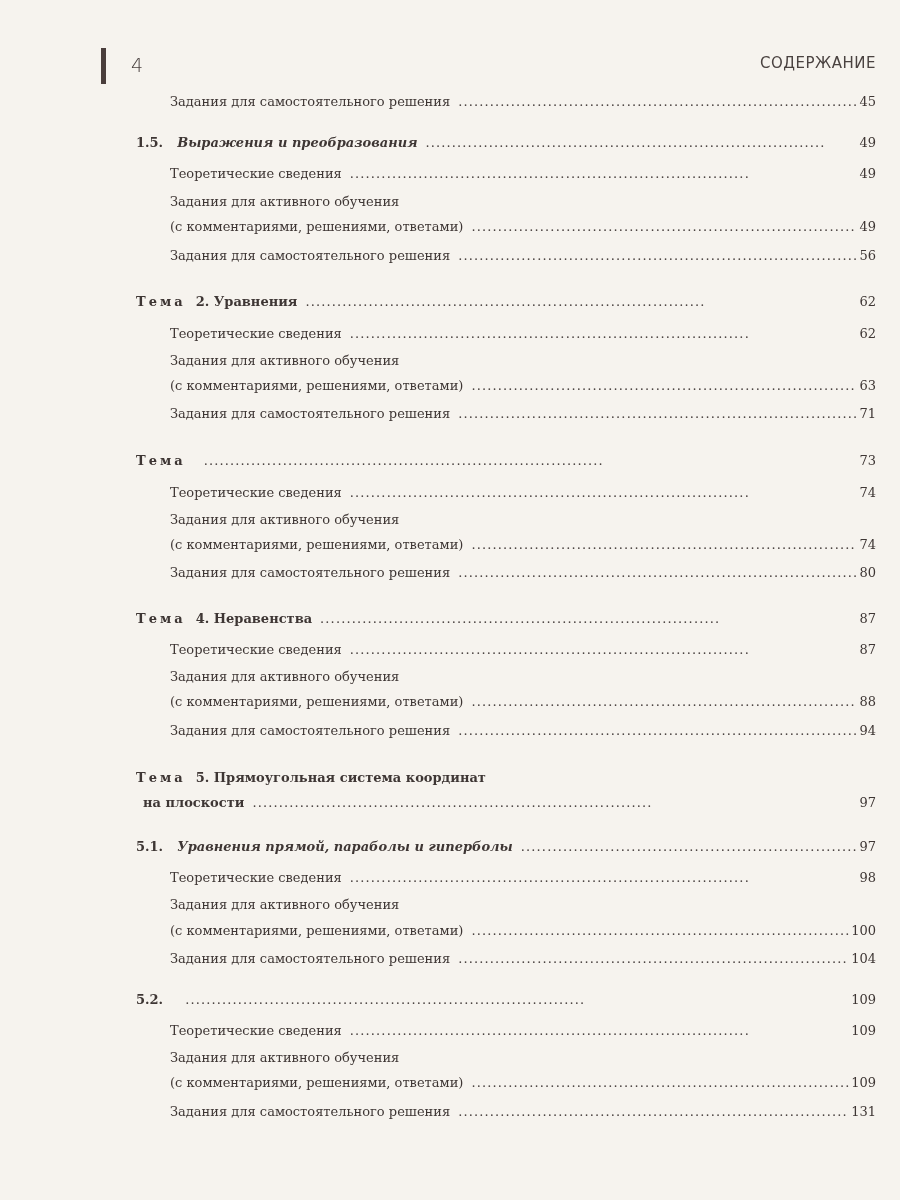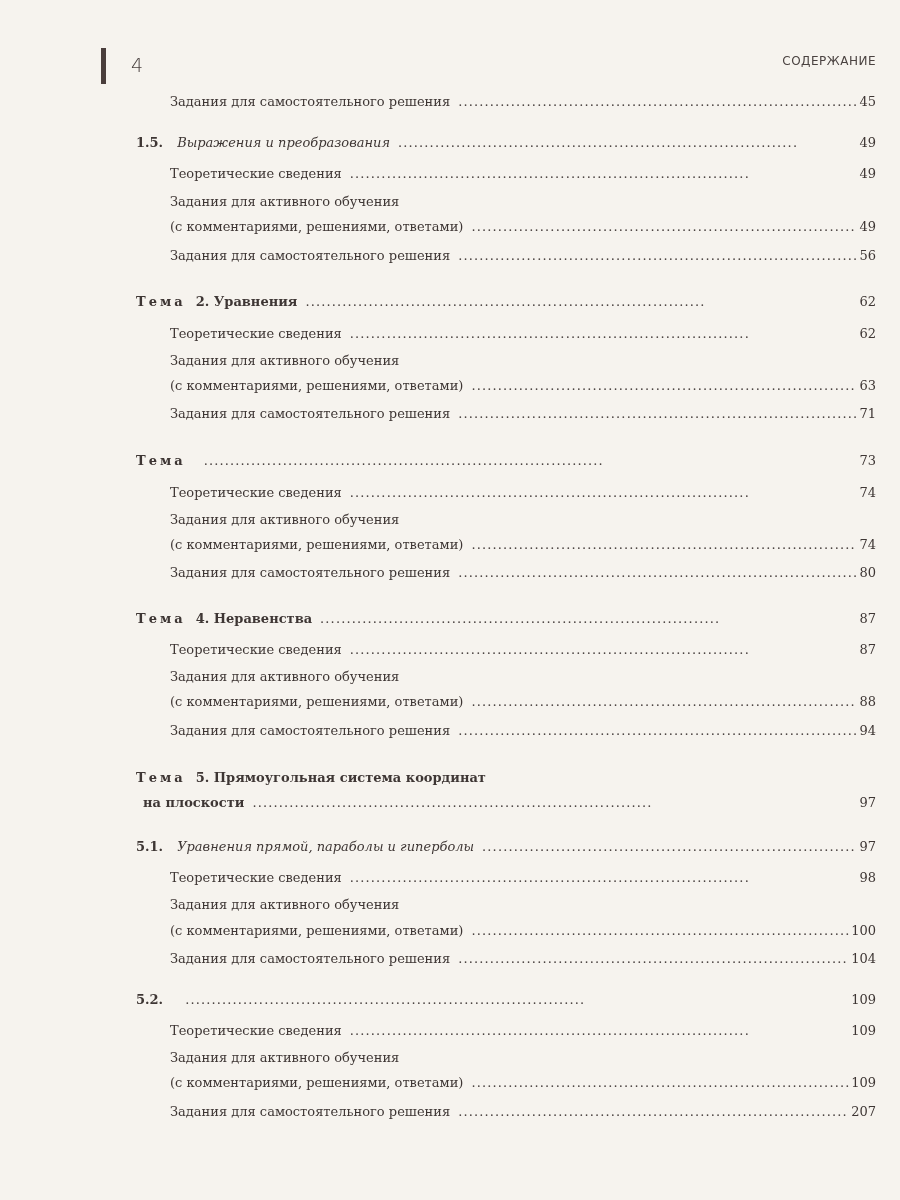--- a/index.html
+++ b/index.html
@@ -16,21 +16,21 @@
     background: #4a3e3c;
   }
   .page-number {
     position: absolute; left: 131px; top: 54px;
     font-family: "DejaVu Sans", "Liberation Sans", sans-serif;
     font-size: 19px; color: #4a4240; font-weight: 300;
   }
   .running-head {
     position: absolute; right: 24px; top: 54px;
     font-family: "DejaVu Sans", "Liberation Sans", sans-serif;
-    font-size: 12px; letter-spacing: 0.5px; color: #4a4240;
+    font-size: 15px; letter-spacing: 0.5px; color: #4a4240;
   }
   .toc { position: absolute; left: 0; top: 0; width: 900px; }
   .row {
     position: absolute; display: flex; align-items: baseline;
     font-size: 13px; line-height: 24px; white-space: nowrap;
   }
   .row .label { flex: 0 0 auto; }
   .row .num {
     flex: 0 0 auto; font-weight: bold; margin-right: 14px;
   }
@@ -40,21 +40,21 @@
   }
   .row .dots::before {
     content: ". . . . . . . . . . . . . . . . . . . . . . . . . . . . . . . . . . . . . . . . . . . . . . . . . . . . . . . . . . . . . . . . . . . . . . . . . . . .";
     letter-spacing: -1.5px;
   }
   .row .page { position: static; width: auto; height: auto; flex: 0 0 auto; }
   .row.l1 { left: 105px; right: 24px; margin-left: 31px; }
   .row.l2 { left: 170px; right: 24px; }
   .row.cont { left: 170px; right: 24px; }
   .italic { }
-  .bi { font-weight: normal; font-style: italic; text-align: center; }
+  .bi { font-weight: bold; font-style: italic; text-align: center; }
   .spaced { letter-spacing: 3px; font-weight: bold; margin-right: 10px; }
   .section-title { font-weight: bold; text-align: center; }
 </style>
 </head>
 <body>
 
 <div class="page">
   <div class="header-bar"></div>
   <div class="page-number">4</div>
   <div class="running-head">СОДЕРЖАНИЕ</div>
@@ -215,16 +215,16 @@
       <span class="label">Задания для активного обучения</span>
     </div>
     <div class="row cont" style="top:1071px">
       <span class="label italic">(с комментариями, решениями, ответами)</span>
       <span class="dots"></span>
       <span class="page">109</span>
     </div>
     <div class="row l2" style="top:1100px">
       <span class="label">Задания для самостоятельного решения</span>
       <span class="dots"></span>
-      <span class="page">207</span>
+      <span class="page">131</span>
     </div>
   </div>
 </div>
 
 </body></html>

